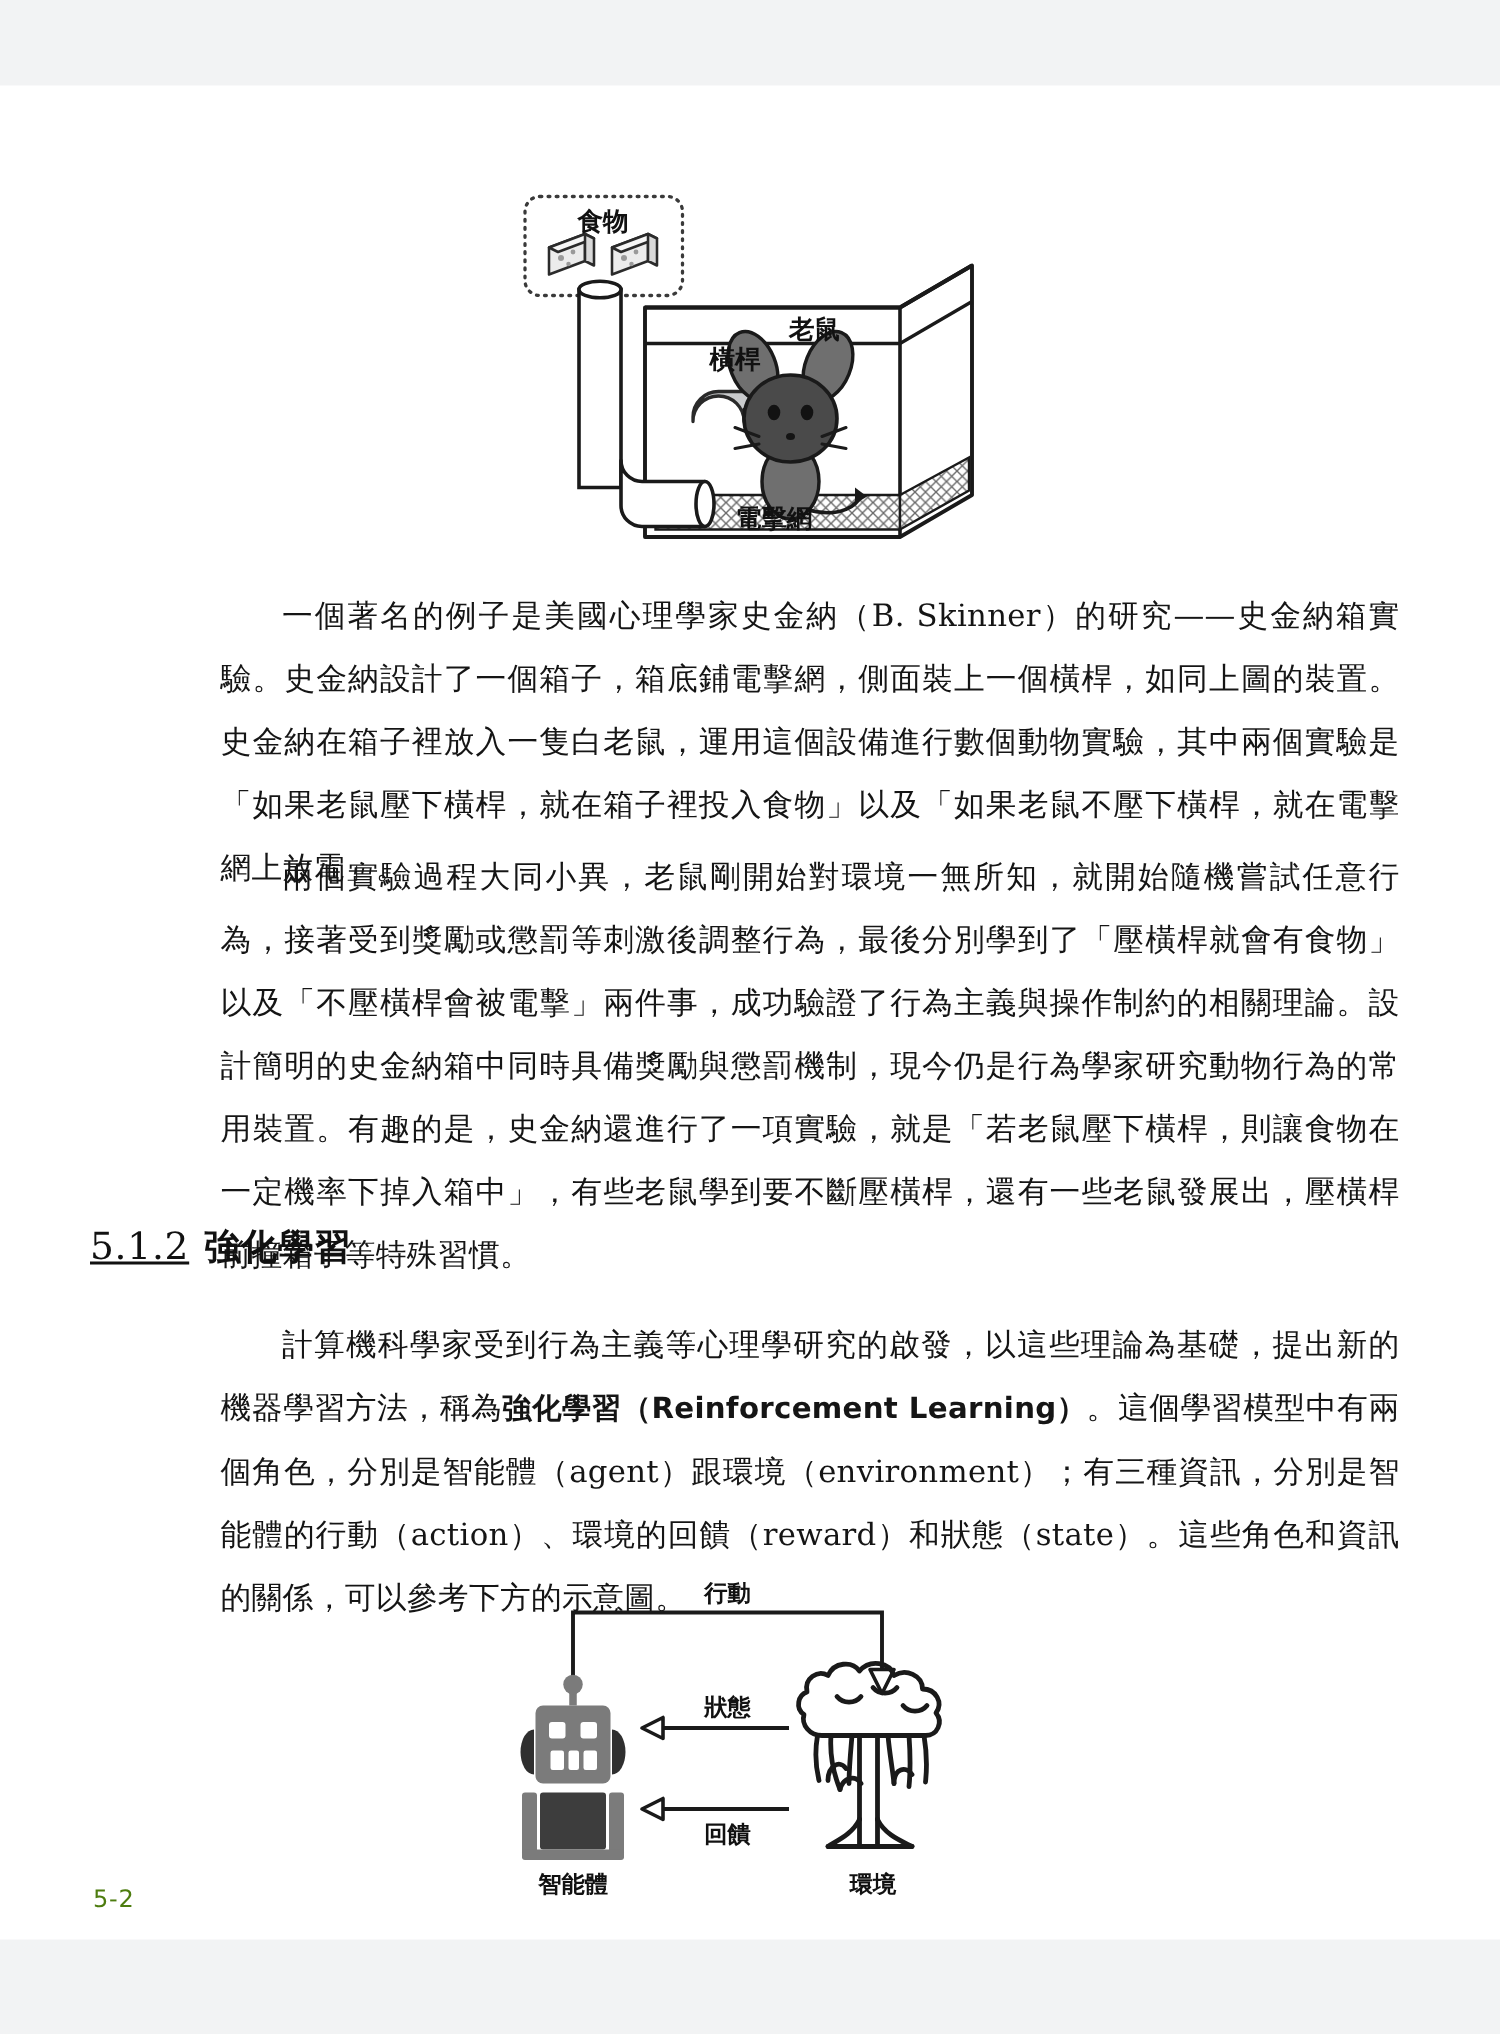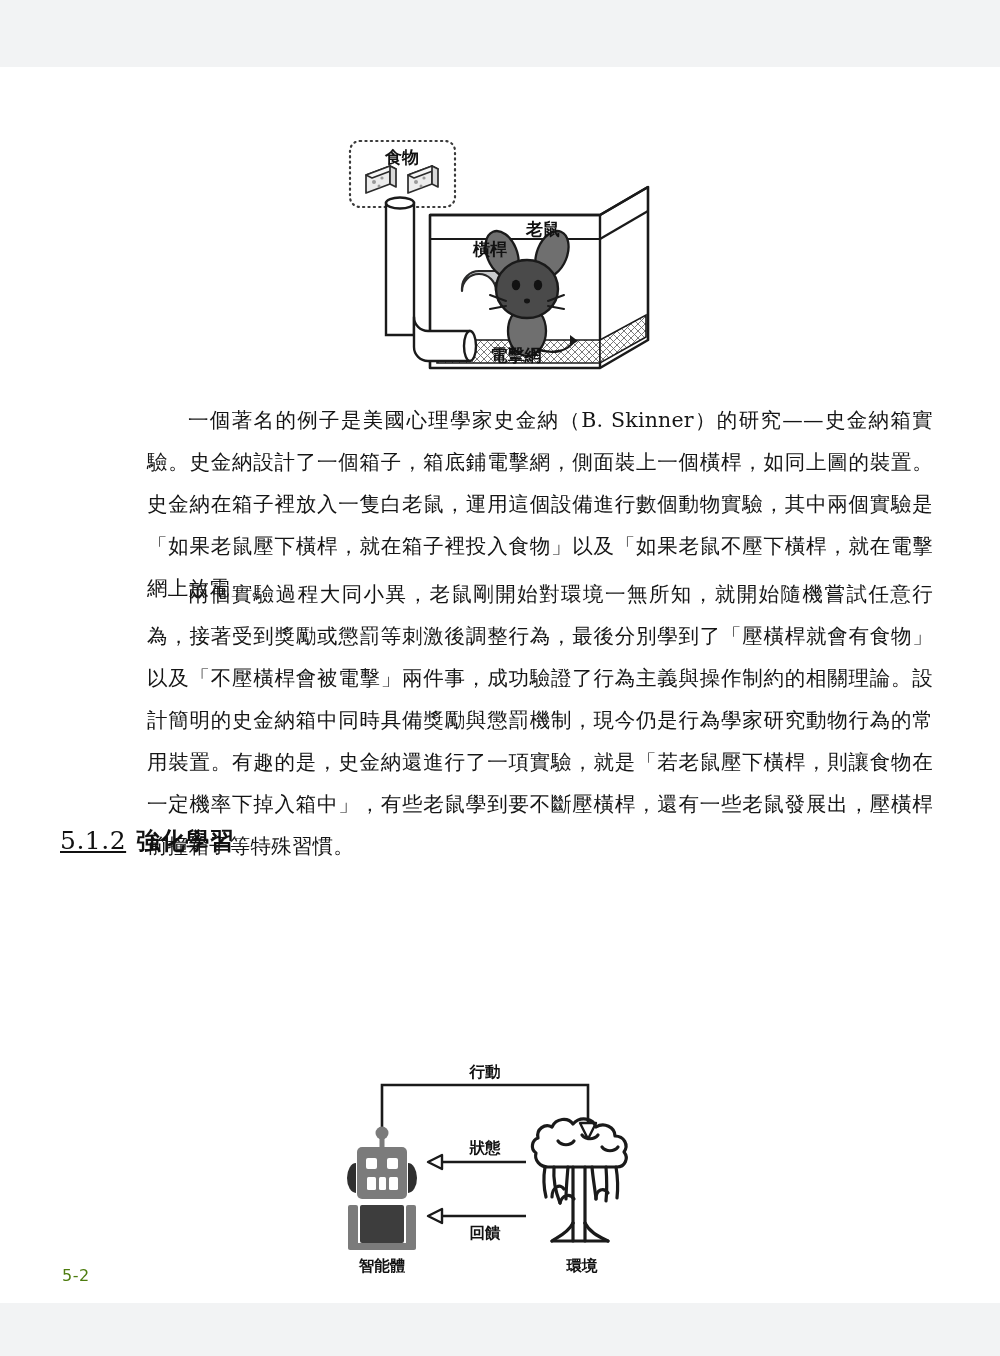--- a/index.html
+++ b/index.html
@@ -12,21 +12,21 @@
     height: 1356px;
     position: relative;
     overflow: hidden;
     font-family: "DejaVu Serif", "Liberation Serif", serif;
   }
 
   
   .page-sheet {
     position: absolute;
     left: 0;
-    top: 67px;
+    top: 57px;
     width: 1000px;
     height: 1236px;
     background: #ffffff;
   }
 
   .page-inner {
     position: absolute;
     left: 0; top: 0;
     width: 1000px;
     height: 1236px;
@@ -201,20 +201,23 @@
     </div>
 
     <div class="body-block para-2">
       <p>兩個實驗過程大同小異，老鼠剛開始對環境一無所知，就開始隨機嘗試任意行為，接著受到獎勵或懲罰等刺激後調整行為，最後分別學到了「壓橫桿就會有食物」以及「不壓橫桿會被電擊」兩件事，成功驗證了行為主義與操作制約的相關理論。設計簡明的史金納箱中同時具備獎勵與懲罰機制，現今仍是行為學家研究動物行為的常用裝置。有趣的是，史金納還進行了一項實驗，就是「若老鼠壓下橫桿，則讓食物在一定機率下掉入箱中」，有些老鼠學到要不斷壓橫桿，還有一些老鼠發展出，壓橫桿前撞箱子等特殊習慣。</p>
     </div>
 
     <div class="section-heading">
       <span class="sec-num">5.1.2</span><span class="sec-title">強化學習</span>
     </div>
 
+    <div class="body-block para-3">
+      <p><span>計算機科學家受到行為主義等心理學研究的啟發，以這些理論為基礎，提出新的機器學習方法，稱為</span><span class="bold-term">強化學習（Reinforcement Learning）</span><span>。這個學習模型中有兩個角色，分別是智能體（agent）跟環境（environment）；有三種資訊，分別是智能體的行動（action）、環境的回饋（reward）和狀態（state）。這些角色和資訊的關係，可以參考下方的示意圖。</span></p>
+    </div>
 
     <div class="fig-rl">
       <svg viewBox="0 0 340 230" xmlns="http://www.w3.org/2000/svg">
 
         <g>
           <path d="M52 78 L52 30 L258 30 L258 68" fill="none" stroke="#1a1a1a" stroke-width="2.6" stroke-linejoin="miter"></path>
           <path d="M250 68 L266 68 L258 84 Z" fill="#ffffff" stroke="#1a1a1a" stroke-width="2.4" stroke-linejoin="round"></path>
         </g>
         <text x="155" y="22" class="cjk-label" text-anchor="middle" font-size="15.5" fill="#111">行動</text>
 

